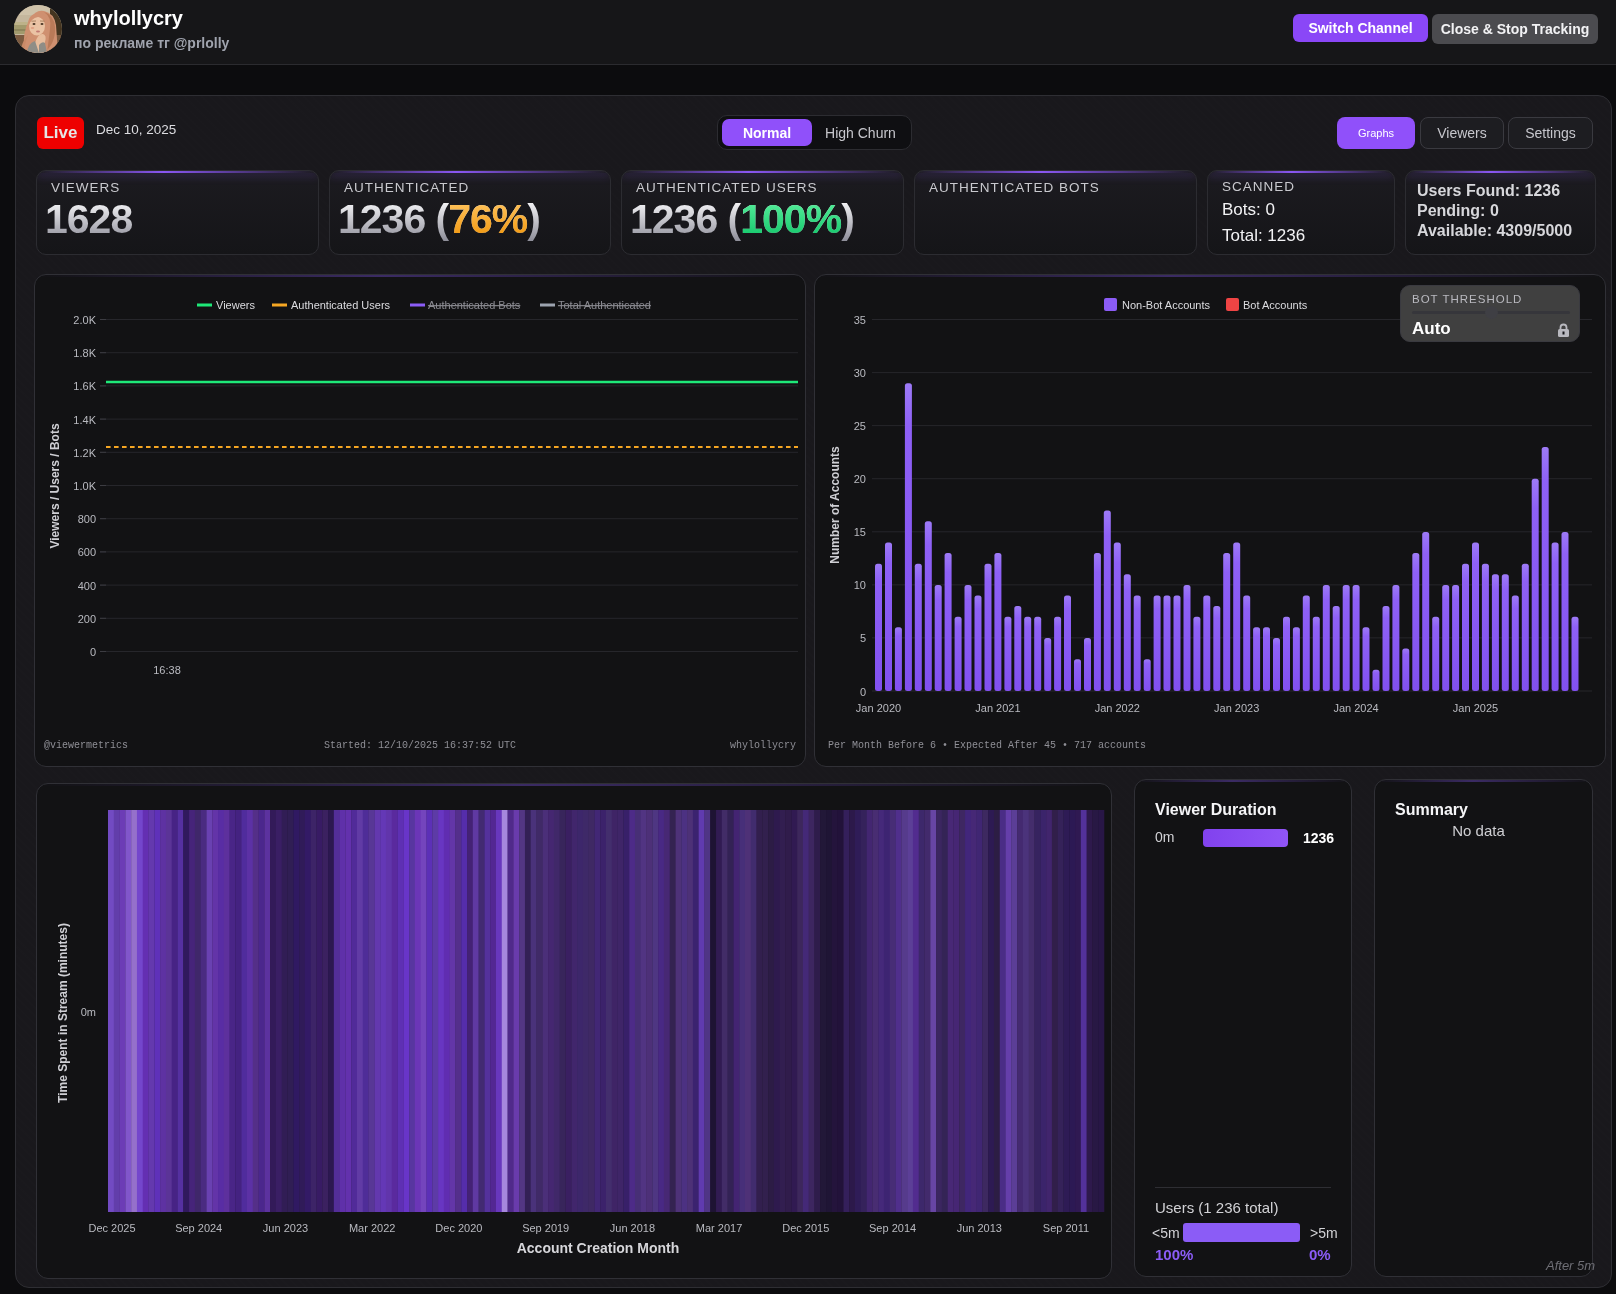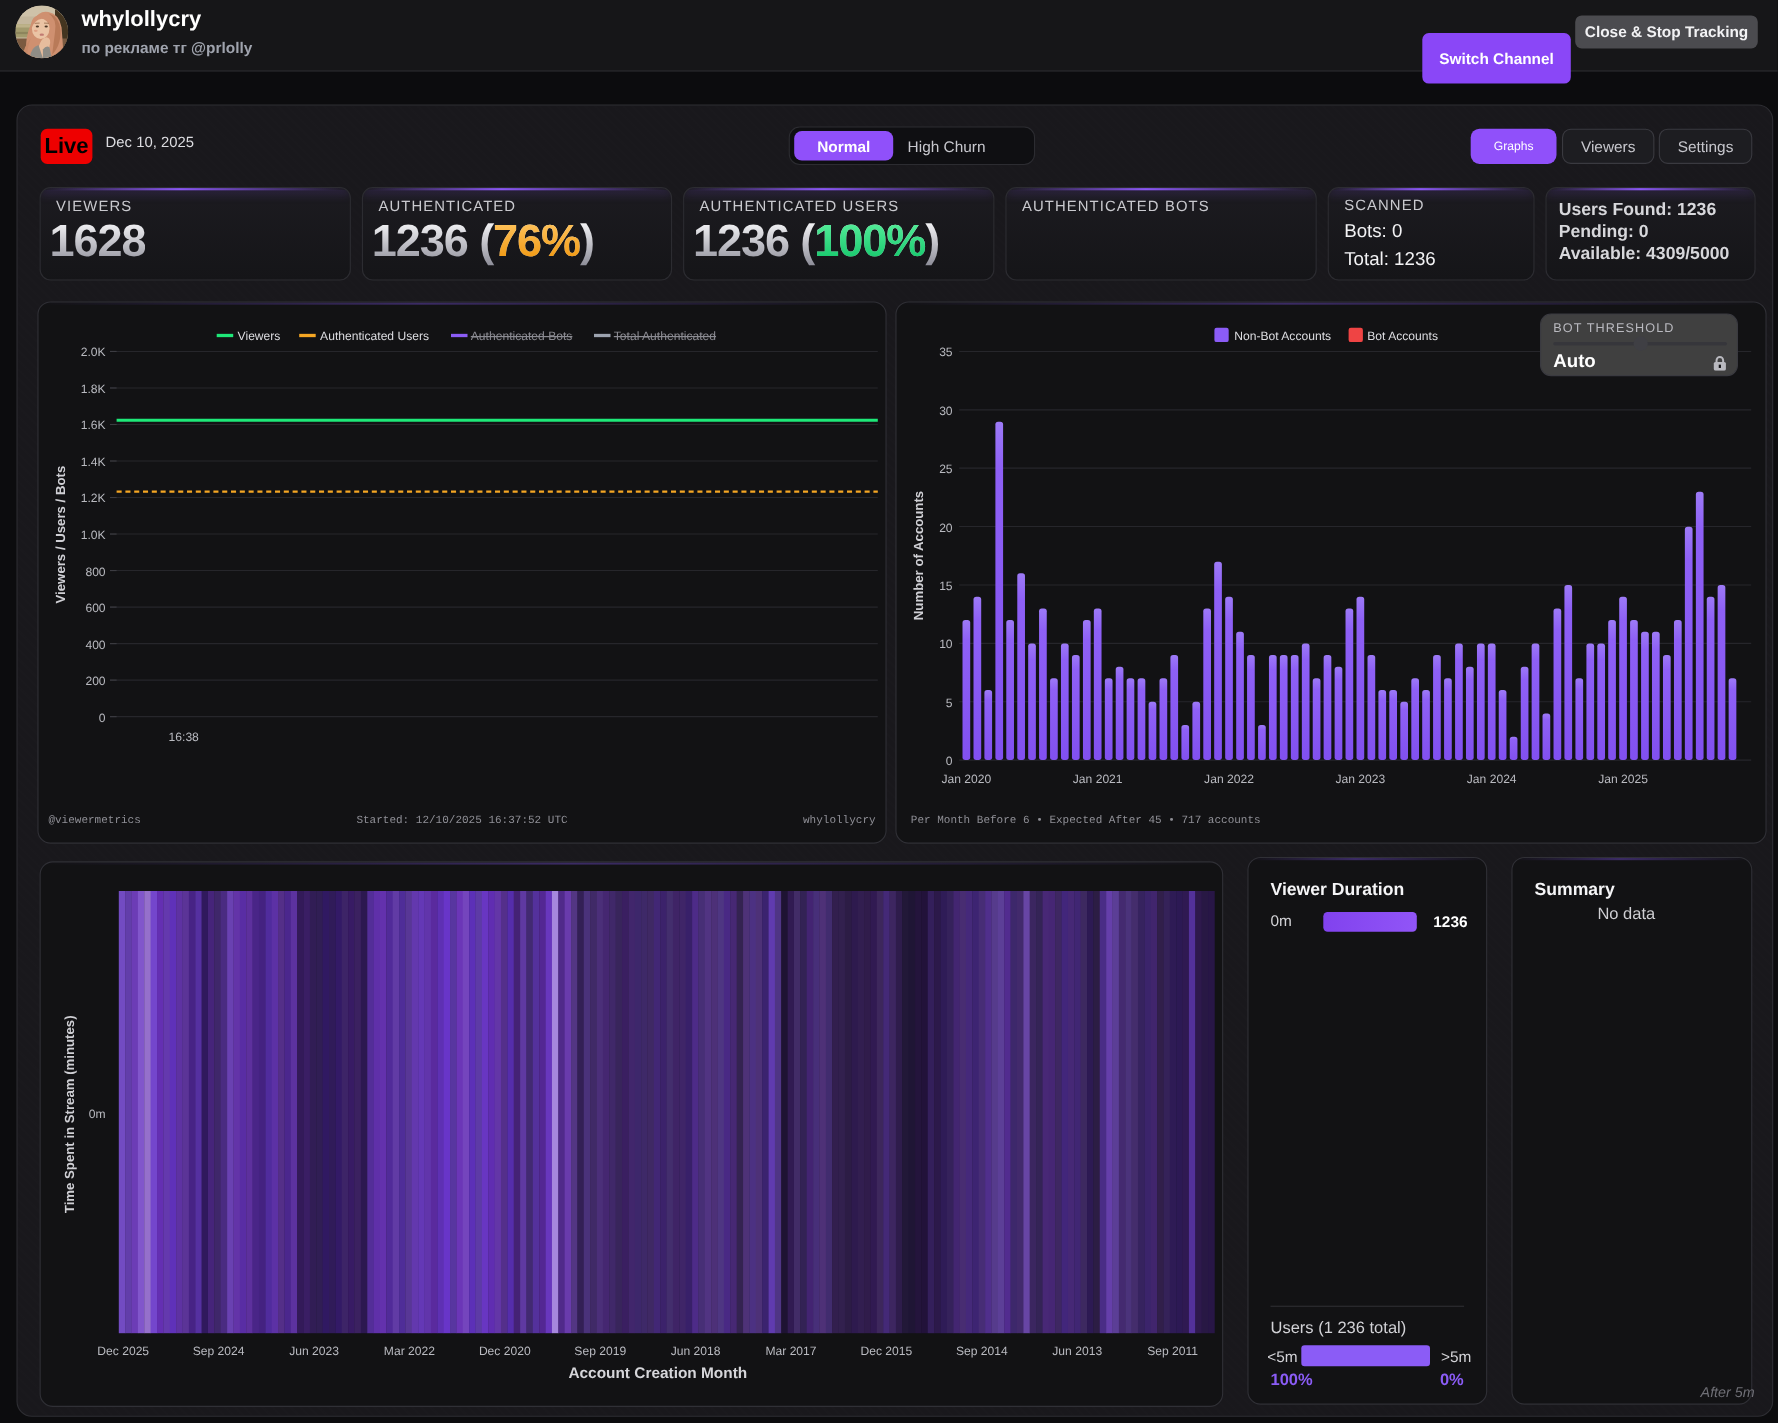--- a/index.html
+++ b/index.html
@@ -52,29 +52,29 @@
       <path d="M26 16 L30.5 16.2" stroke="#9a7252" stroke-width="0.8" fill="none"></path>
       <ellipse cx="24" cy="26.5" rx="2" ry="1.1" fill="#c17a72"></ellipse>
       <ellipse cx="18.5" cy="23" rx="1.8" ry="1" fill="#dfa184"></ellipse>
       <path d="M20 48 L21 38 Q24 28 29 29 Q33 30 31 37 L30 48 Z" fill="#e7bd9d"></path>
       <path d="M13 48 Q14 38 21 36 L25 48 Z" fill="#8f8d86"></path>
       <path d="M25 48 L25 40 Q28 36 31 38 L33 48 Z" fill="#8f8d86"></path>
     </g>
   </svg>
   <div class="uname">whylollycry</div>
   <div class="usub">по рекламе тг @prlolly</div>
-  <div class="btn" style="left:1293px;top:14px;width:135px;height:46px;background:#8a47f7;color:#fff;font-size:14px;margin-top:16px;">Switch Channel</div>
+  <div class="btn" style="left:1293px;top:14px;width:135px;height:28px;background:#8a47f7;color:#fff;font-size:14px;">Switch Channel</div>
   <div class="btn" style="left:1432px;top:14px;width:166px;height:30px;background:#4b4b4f;color:#f2f2f4;font-size:14px;">Close &amp; Stop Tracking</div>
 </header>
 
 <div class="panel">
 
-  <div class="btn" style="left:21px;top:21px;width:47px;height:32px;background:#ee0000;color:#000000;font-size:20px;border-radius:6px;">Live</div>
+  <div class="btn" style="left:21px;top:21px;width:47px;height:32px;background:#ee0000;color:#e5e5e5;font-size:17px;border-radius:6px;">Live</div>
   <div class="abs" style="left:80px;top:26px;font-size:13.5px;color:#dcdce0;">Dec 10, 2025</div>
-  <div class="abs" style="left:701px;top:19px;width:224px;height:35px;background:#0f0f12;border:1px solid #2c2c31;border-radius:10px;">
+  <div class="abs" style="left:701px;top:19px;width:195px;height:35px;background:#0f0f12;border:1px solid #2c2c31;border-radius:10px;">
     <div class="btn" style="left:4px;top:3px;width:90px;height:27px;background:#9050fa;color:#fff;font-size:14px;border-radius:7px;">Normal</div>
     <div class="abs" style="left:94px;top:0;width:97px;height:33px;display:flex;align-items:center;justify-content:center;font-size:14px;color:#c7c7cd;">High Churn</div>
   </div>
   <div class="btn pbtn" style="left:1321px;top:21px;width:78px;height:32px;font-size:11px;font-weight:normal;border-radius:8px;">Graphs</div>
   <div class="btn gbtn" style="left:1404px;top:21px;width:84px;height:32px;font-size:14px;font-weight:normal;border-radius:8px;">Viewers</div>
   <div class="btn gbtn" style="left:1492px;top:21px;width:85px;height:32px;font-size:14px;font-weight:normal;border-radius:8px;">Settings</div>
 
   <div class="card" style="left:20px;width:283px;">
       <div class="clab">VIEWERS</div>
       <div class="cval">1628</div>

